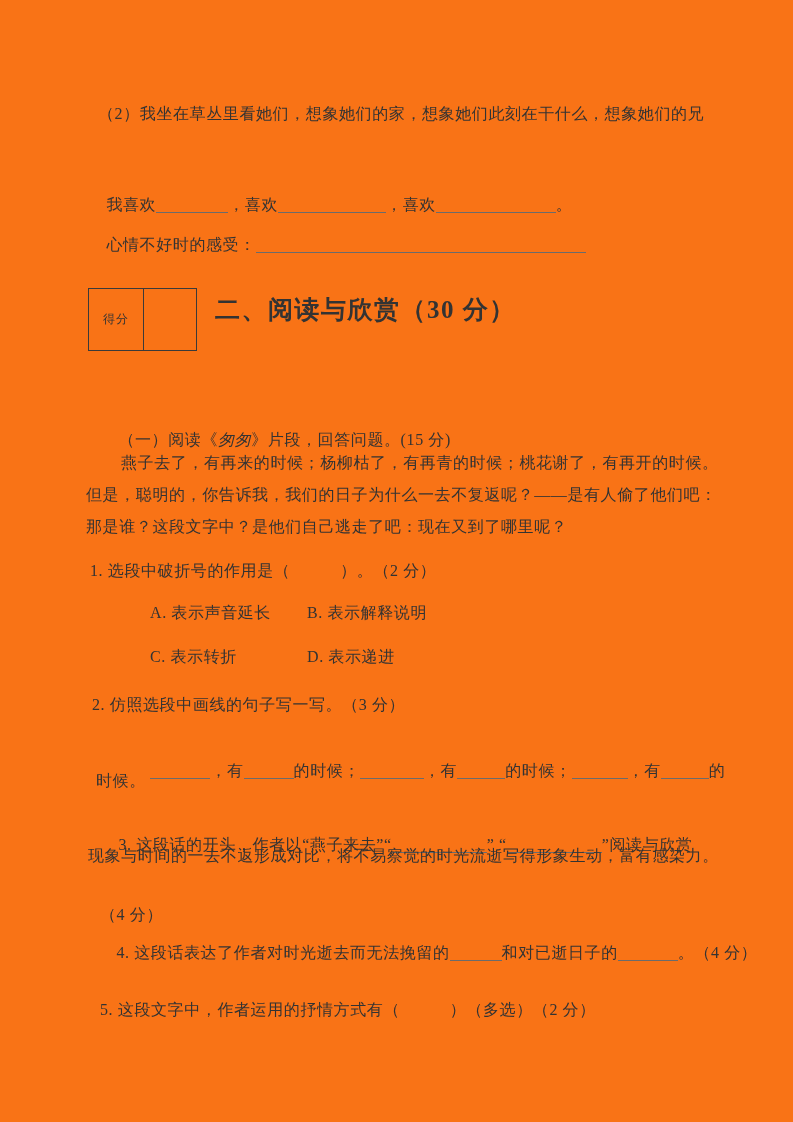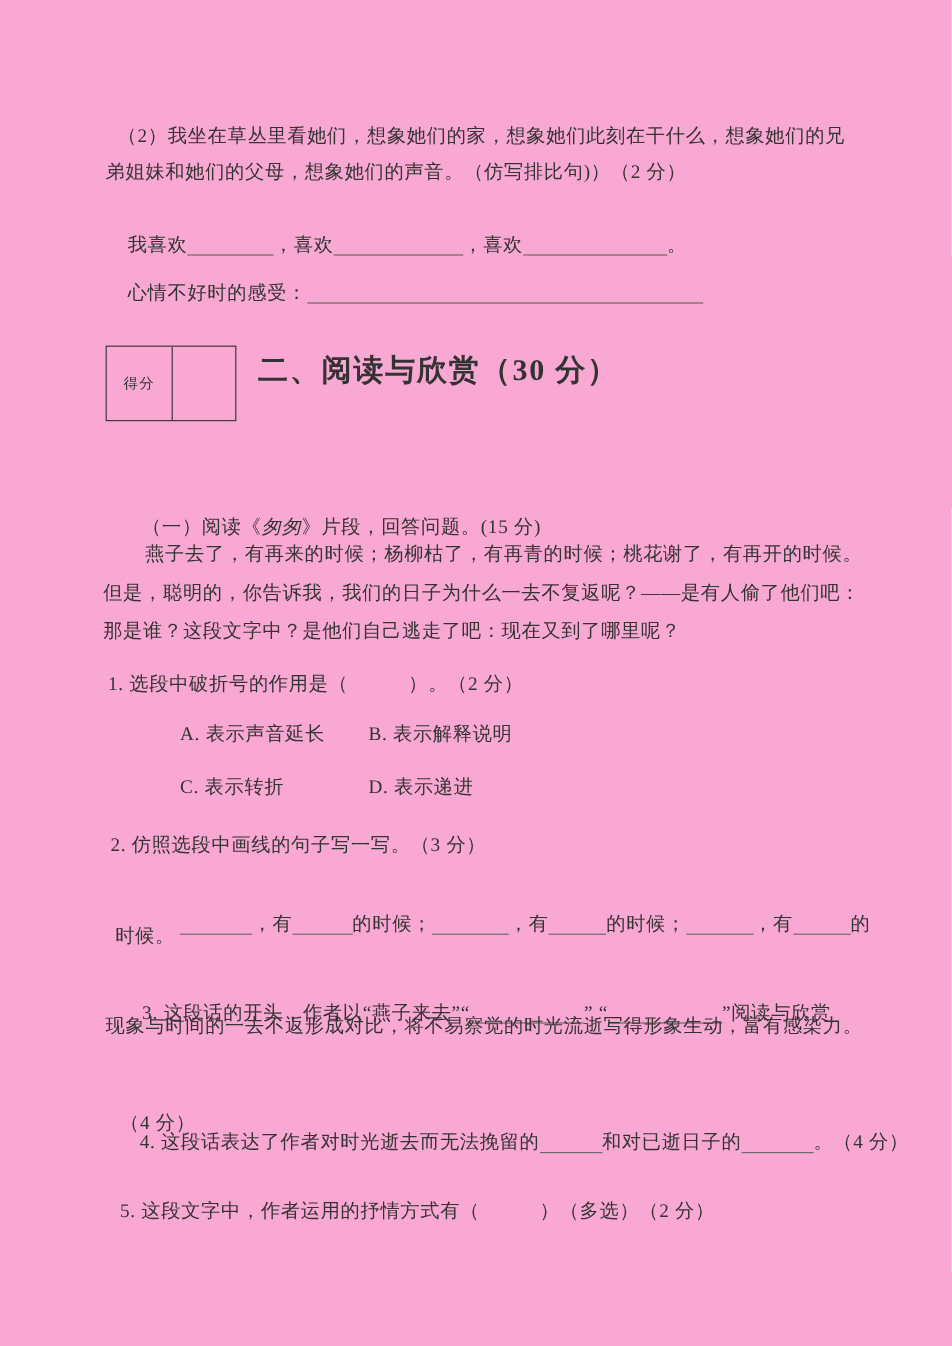--- a/index.html
+++ b/index.html
@@ -1,21 +1,21 @@
 <!DOCTYPE html>
 <html><head>
 <meta charset="utf-8">
 <style>
   html, body { margin: 0; padding: 0; background: #e8e8e8; }
   .page {
     position: relative;
     width: 793px;
     height: 1122px;
     margin: 0 auto;
-    background: #f9a8d4;
+    background: #f97316;
     font-family: "Liberation Serif", "DejaVu Serif", serif;
     color: #333333;
     overflow: hidden;
   }
   .line {
     position: absolute;
     font-size: 16px;
     line-height: 22px;
     letter-spacing: 0.6px;
     white-space: pre;
@@ -47,21 +47,20 @@
     letter-spacing: 1.5px;
   }
   .italic { font-style: italic; margin-top: 42px; }
 </style>
 </head>
 <body>
 
 <div class="page">
 
   <div class="line" style="left:98px; top:103px;">（2）我坐在草丛里看她们，想象她们的家，想象她们此刻在干什么，想象她们的兄</div>
-  <div class="line" style="left:88px; top:133px;">弟姐妹和她们的父母，想象她们的声音。（仿写排比句)）（2 分）</div>
 
   <div class="line" style="left:88px; top:172px;">
     <span>我喜欢</span><span class="blank" style="width:72px;"></span><span>，喜欢</span><span class="blank" style="width:108px;"></span><span>，喜欢</span><span class="blank" style="width:120px;"></span><span>。</span>
   </div>
 
   <div class="line" style="left:88px; top:212px;">
     <span>心情不好时的感受：</span><span class="blank" style="width:330px;"></span>
   </div>
 
   <div class="score-box">
@@ -88,21 +87,21 @@
   <div class="line" style="left:92px; top:694px;">2. 仿照选段中画线的句子写一写。（3 分）</div>
   <div class="line" style="left:132px; top:738px;">
     <span class="blank" style="width:60px;"></span><span>，有</span><span class="blank" style="width:50px;"></span><span>的时候；</span><span class="blank" style="width:64px;"></span><span>，有</span><span class="blank" style="width:48px;"></span><span>的时候；</span><span class="blank" style="width:56px;"></span><span>，有</span><span class="blank" style="width:48px;"></span><span>的</span>
   </div>
   <div class="line" style="left:86px; top:770px;margin-left:10px;">时候。</div>
 
   <div class="line" style="left:100px; top:812px;">
     <span>3. 这段话的开头，作者以“燕子来去”“</span><span class="blank" style="width:95px;"></span><span>” “</span><span class="blank" style="width:95px;"></span><span>”阅读与欣赏</span>
   </div>
   <div class="line" style="left:88px; top:845px;">现象与时间的一去不返形成对比，将不易察觉的时光流逝写得形象生动，富有感染力。</div>
-  <div class="line" style="left:100px; top:926px;">（4 分）</div>
+  <div class="line" style="left:100px; top:904px;">（4 分）</div>
 
   <div class="line" style="left:98px; top:920px;">
     <span>4. 这段话表达了作者对时光逝去而无法挽留的</span><span class="blank" style="width:52px;"></span><span>和对已逝日子的</span><span class="blank" style="width:60px;"></span><span>。（4 分）</span>
   </div>
 
   <div class="line" style="left:100px; top:963px;margin-top:36px;">5. 这段文字中，作者运用的抒情方式有（　　　）（多选）（2 分）</div>
 
 </div>
 
 </body></html>

